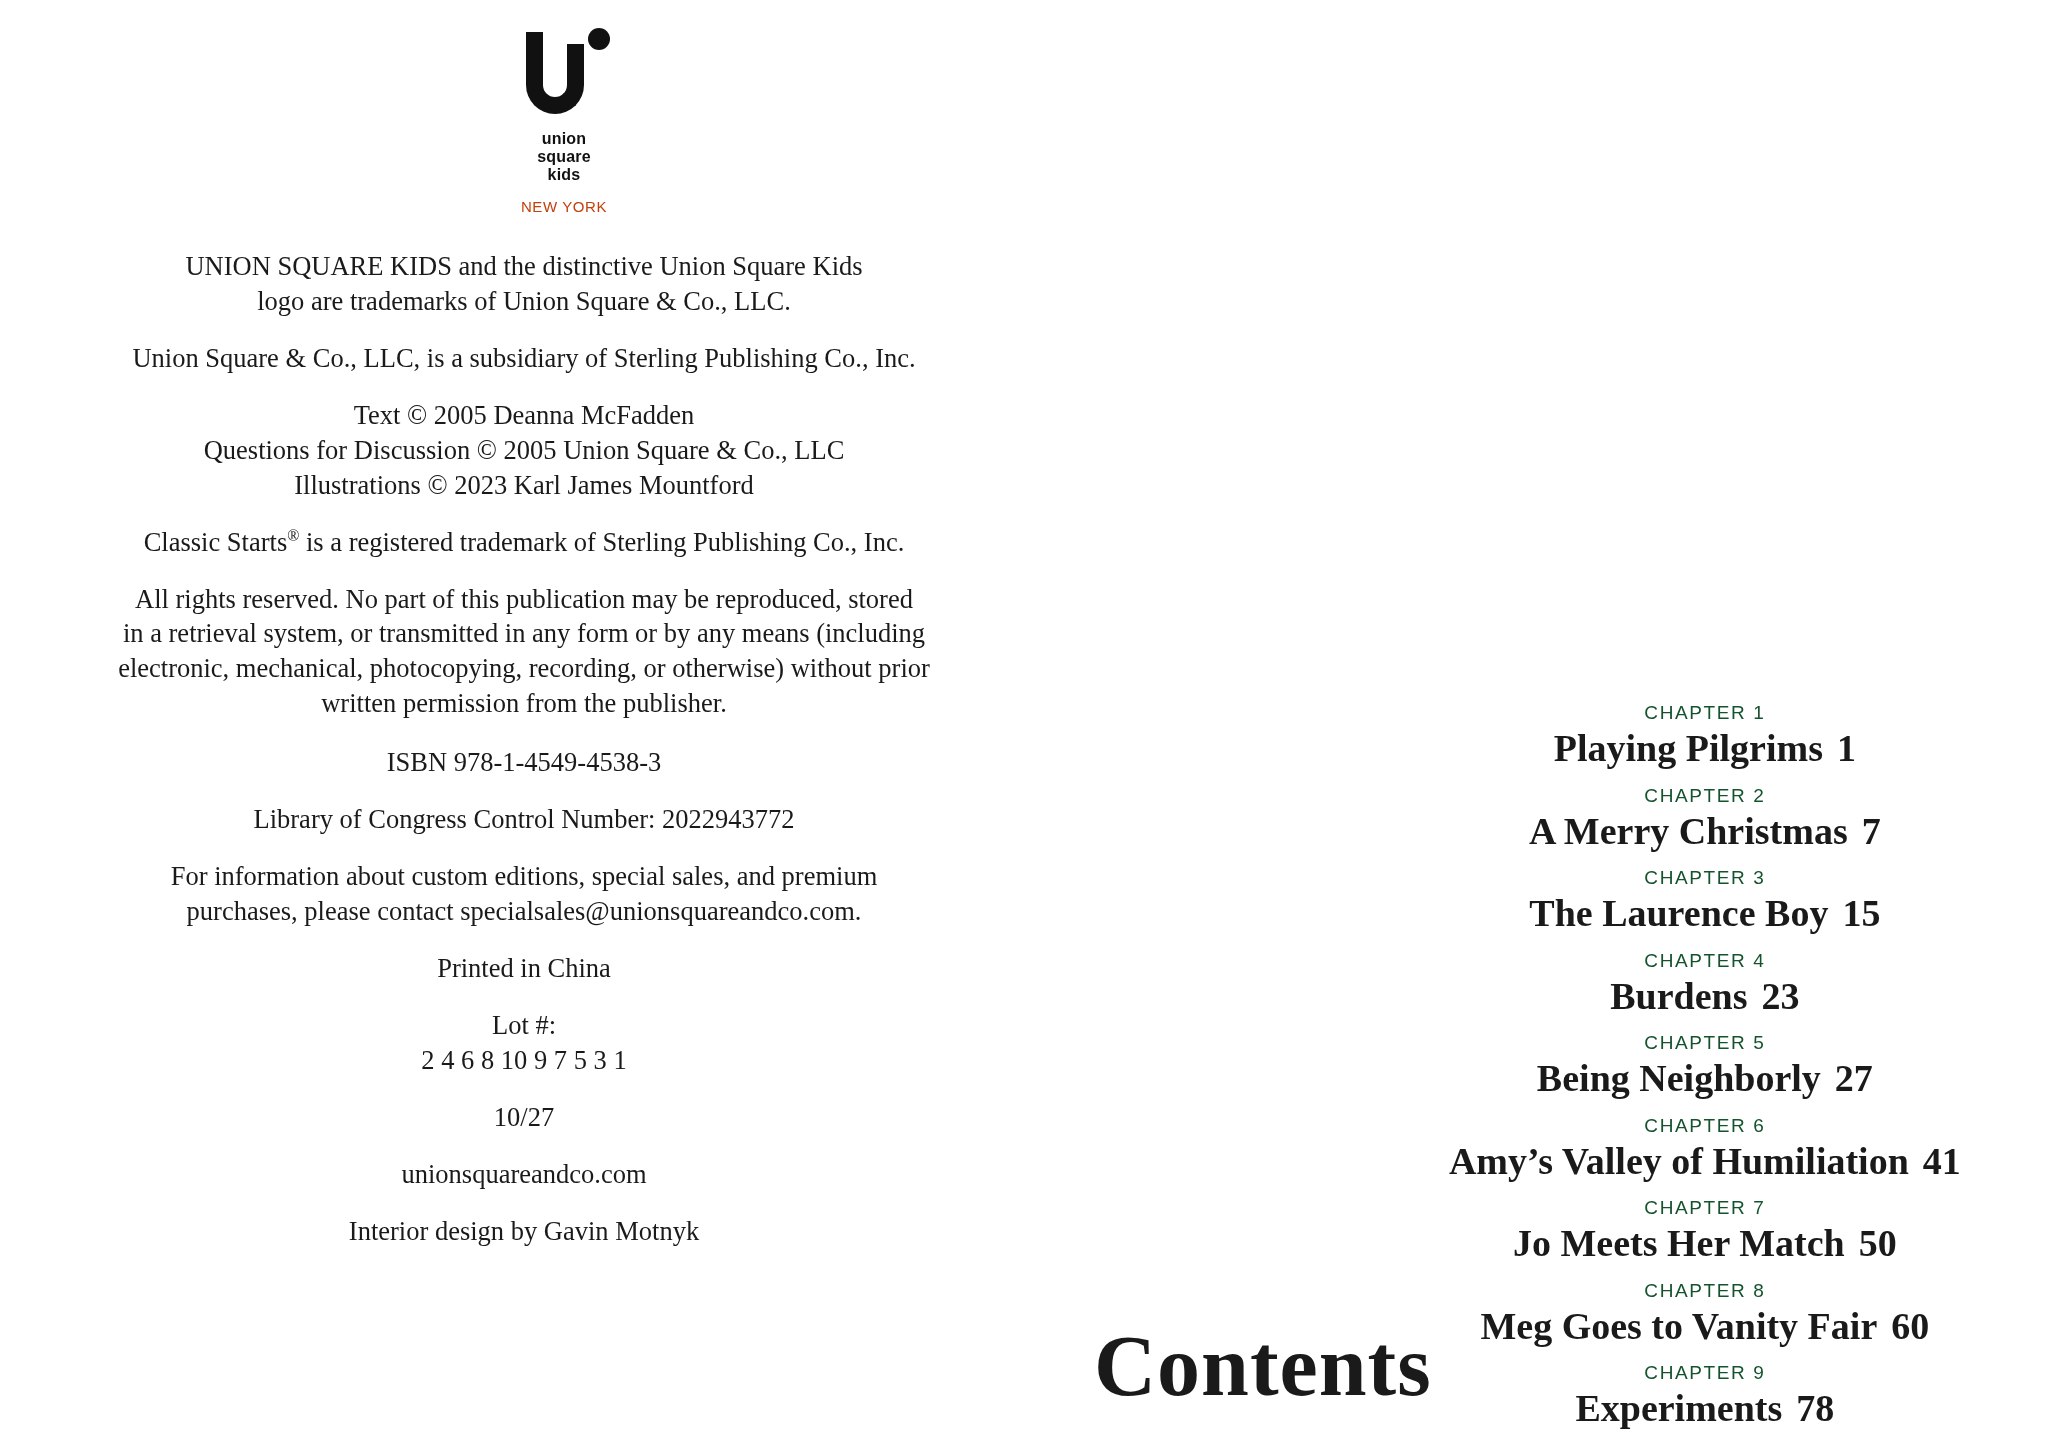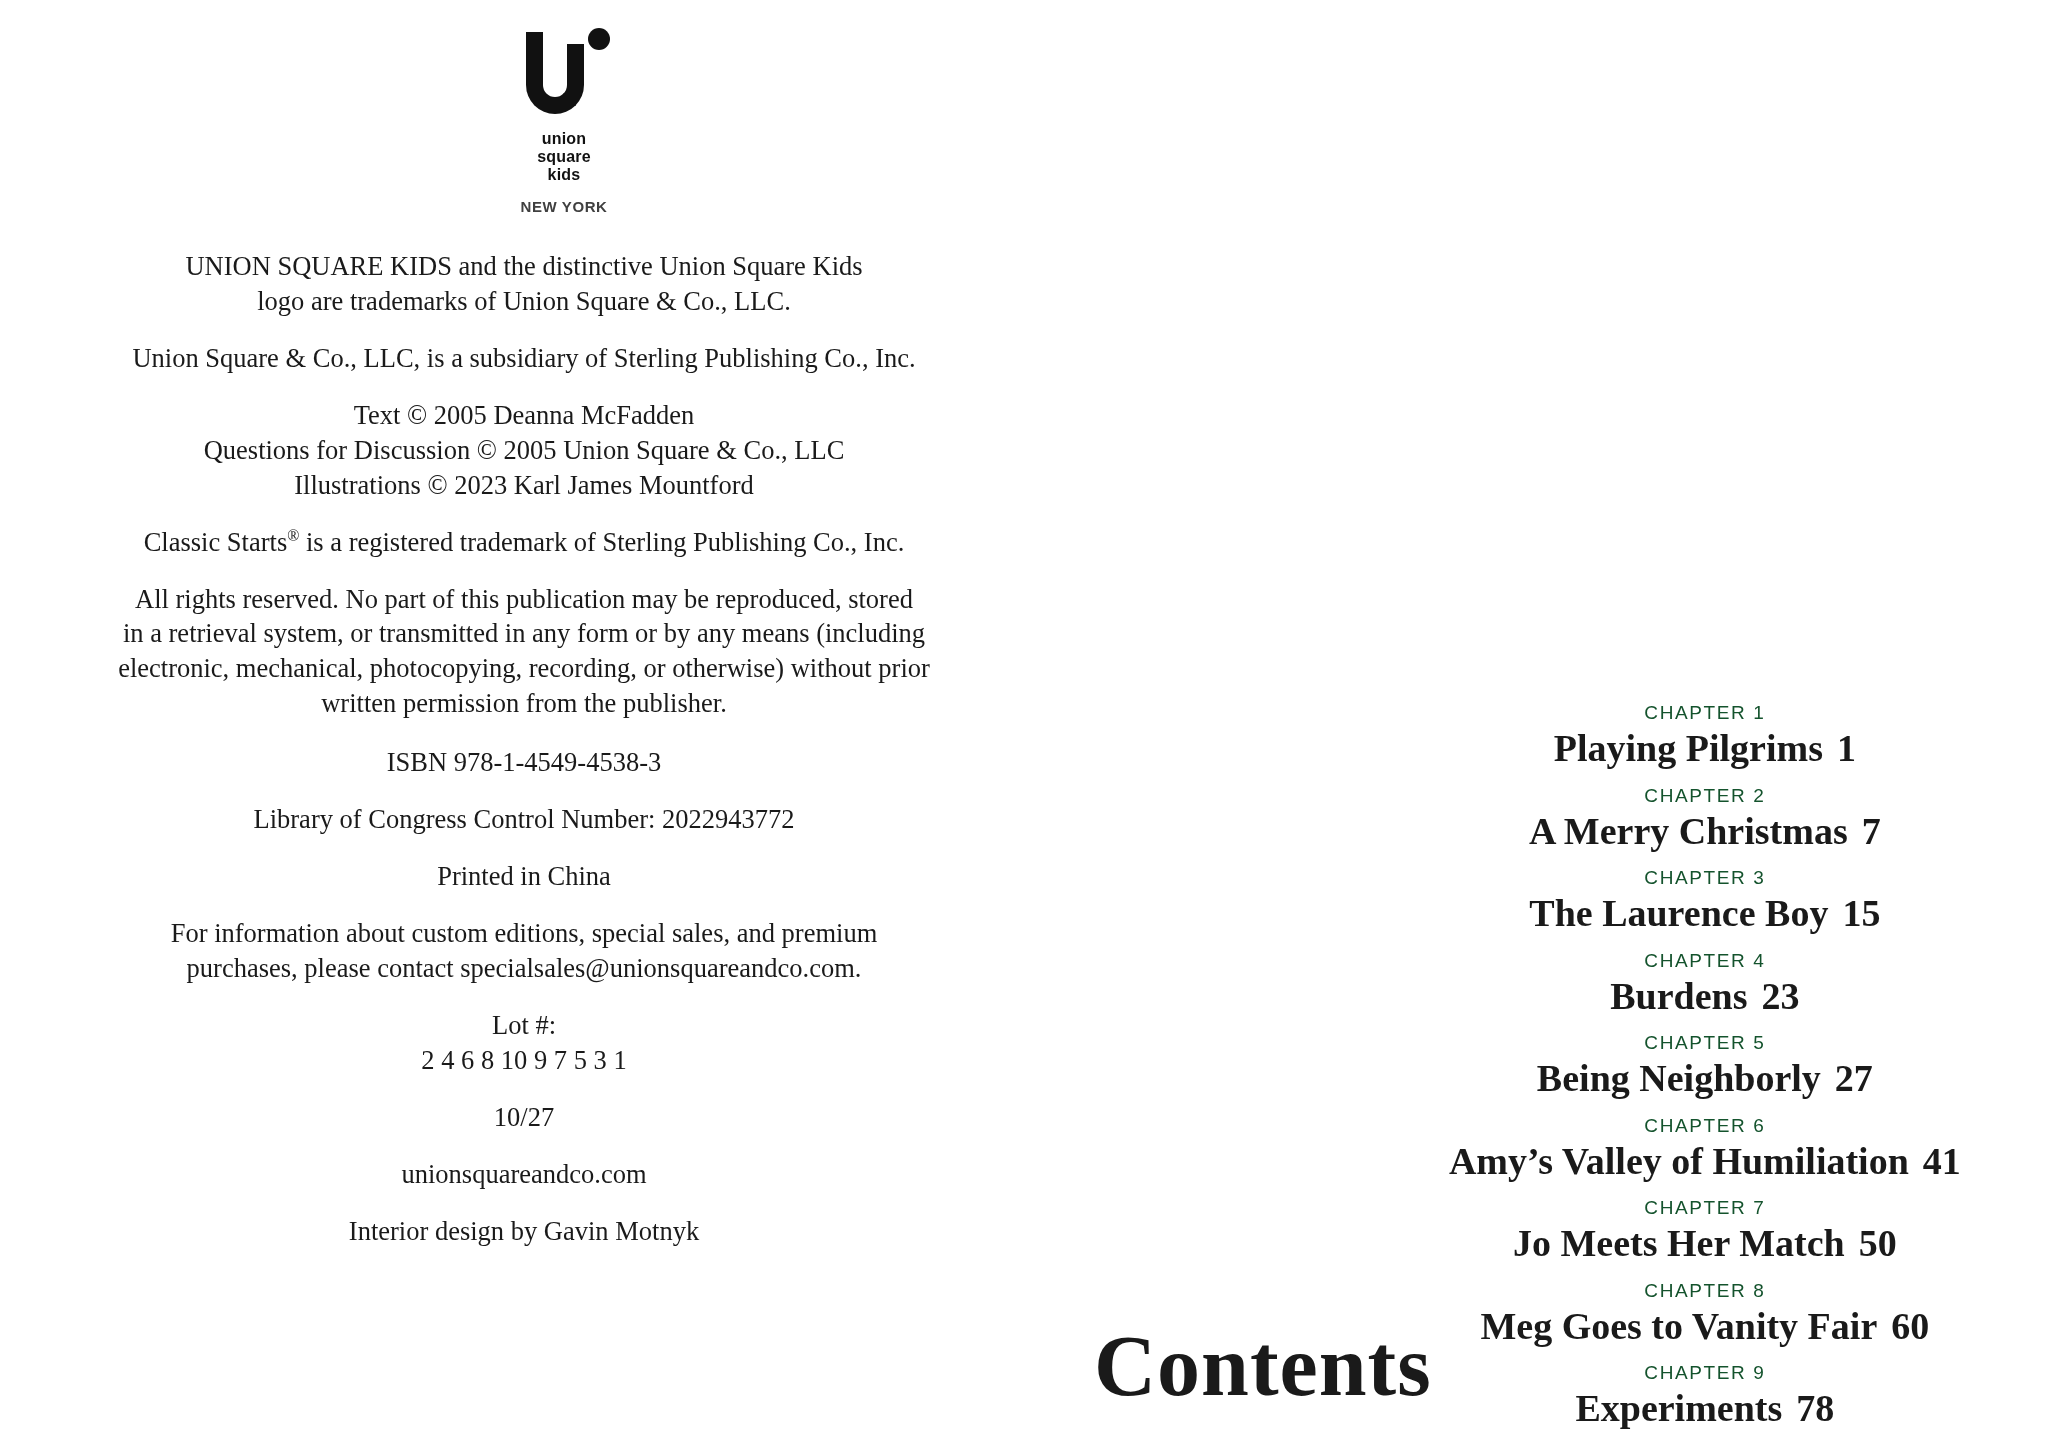--- a/index.html
+++ b/index.html
@@ -75,26 +75,26 @@
     font-weight: bold;
     font-size: 16px;
     line-height: 1.12;
     text-align: center;
     letter-spacing: .2px;
     margin-top: 4px;
     color: #111111;
   }
   .logo-city {
     font-family: "Liberation Sans", sans-serif;
-    font-weight: bold;
+    font-weight: normal;
     font-size: 15px;
     letter-spacing: .6px;
     text-align: center;
     margin-top: 14px;
-    color: #404040;
+    color: #c2410c;
   }
   .copy-body {
     width: 100%;
     max-width: 900px;
     margin-top: 34px;
     text-align: center;
   }
   .copy-para {
     font-size: 26.5px;
     line-height: 1.32;
@@ -199,27 +199,27 @@
         <span>All rights reserved. No part of this publication may be reproduced, stored</span><br>
         <span>in a retrieval system, or transmitted in any form or by any means (including</span><br>
         <span>electronic, mechanical, photocopying, recording, or otherwise) without prior</span><br>
         <span>written permission from the publisher.</span>
       </p>
 
       <p class="copy-para">ISBN 978-1-4549-4538-3</p>
 
       <p class="copy-para">Library of Congress Control Number: 2022943772</p>
 
-      <p class="copy-para">Printed in China</p>
-
       <p class="copy-para">
         <span>For information about custom editions, special sales, and premium</span><br>
         <span>purchases, please contact specialsales@unionsquareandco.com.</span>
       </p>
 
+      <p class="copy-para">Printed in China</p>
+
       <p class="copy-para">
         <span>Lot #:</span><br>
         <span>2 4 6 8 10 9 7 5 3 1</span>
       </p>
 
       <p class="copy-para">10/27</p>
 
       <p class="copy-para">unionsquareandco.com</p>
 
       <p class="copy-para">Interior design by Gavin Motnyk</p>

